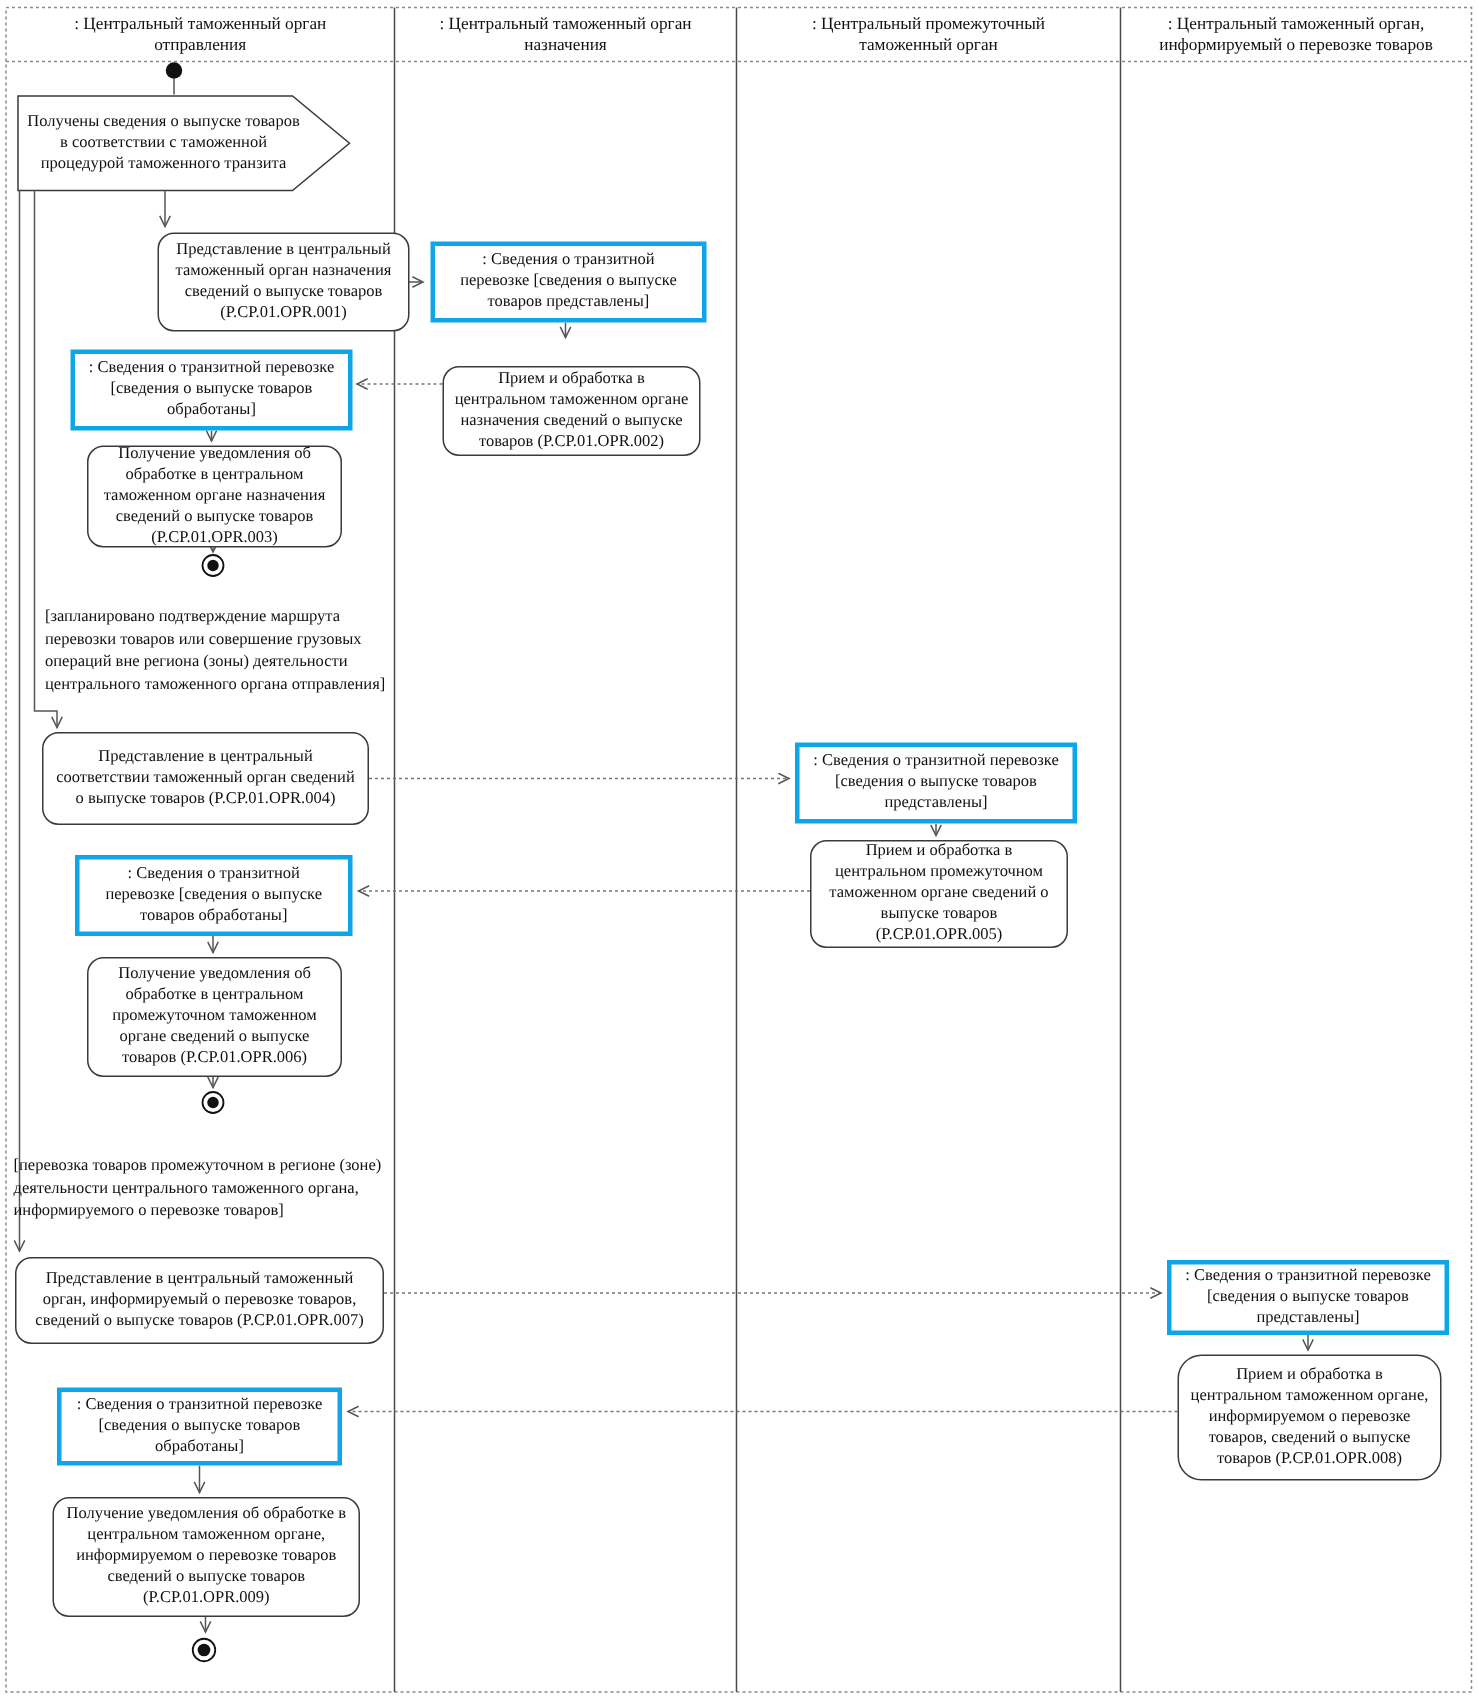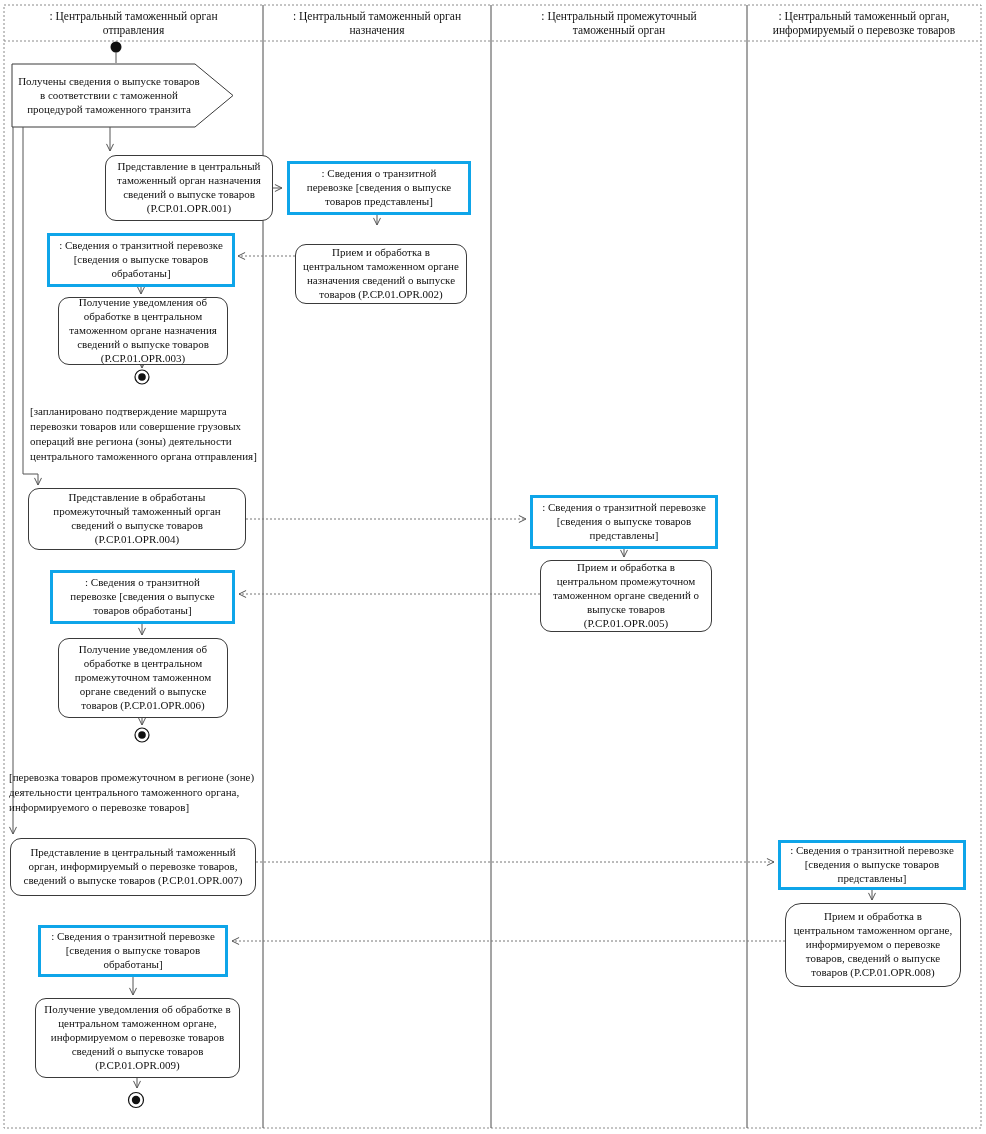--- a/index.html
+++ b/index.html
@@ -91,21 +91,21 @@
   <div class="lane-title" style="left:263px; width:228px;">: Центральный таможенный орган назначения</div>
   <div class="lane-title" style="left:747px; width:234px; padding:0 22px;">: Центральный таможенный орган, информируемый о перевозке товаров</div>
   <div class="lane-title" style="left:491px; width:256px; padding:0 40px;">: Центральный промежуточный таможенный орган</div>
 
   <div class="signal-text" style="left:16px; top:67px; width:186px; height:56px;">Получены сведения о выпуске товаров в соответствии с таможенной процедурой таможенного транзита</div>
 
   <div class="act" style="left:57px; top:155px; width:168px; height:66px;margin-left:48px;">Представление в центральный таможенный орган назначения сведений о выпуске товаров (P.CP.01.OPR.001)</div>
   <div class="obj" style="left:47px; top:233px; width:188px; height:54px;">: Сведения о транзитной перевозке [сведения о выпуске товаров обработаны]</div>
   <div class="act" style="left:58px; top:297px; width:170px; height:68px;">Получение уведомления об обработке в центральном таможенном органе назначения сведений о выпуске товаров (P.CP.01.OPR.003)</div>
   <div class="guard" style="left:30px; top:404px; width:234px; height:80px;">[запланировано подтверждение маршрута перевозки товаров или совершение грузовых операций  вне региона (зоны) деятельности центрального таможенного органа отправления]</div>
-  <div class="act" style="left:28px; top:488px; width:218px; height:62px;">Представление в обработаны промежуточный таможенный орган сведений о выпуске товаров (P.CP.01.OPR.004)</div>
+  <div class="act" style="left:28px; top:488px; width:218px; height:62px;">Представление в центральный соответствии таможенный орган сведений о выпуске товаров (P.CP.01.OPR.004)</div>
   <div class="obj" style="left:50px; top:570px; width:185px; height:54px;">: Сведения о транзитной перевозке [сведения о выпуске товаров обработаны]</div>
   <div class="act" style="left:58px; top:638px; width:170px; height:80px;">Получение уведомления об обработке в центральном промежуточном таможенном органе сведений о выпуске товаров (P.CP.01.OPR.006)</div>
   <div class="guard" style="left:9px; top:770px; width:258px; height:48px;">[перевозка товаров промежуточном в регионе (зоне) деятельности центрального таможенного органа, информируемого о перевозке товаров]</div>
   <div class="act" style="left:10px; top:838px; width:246px; height:58px;">Представление в центральный таможенный орган, информируемый о перевозке товаров, сведений о выпуске товаров (P.CP.01.OPR.007)</div>
   <div class="obj" style="left:38px; top:925px; width:190px; height:52px;">: Сведения о транзитной перевозке [сведения о выпуске товаров обработаны]</div>
   <div class="act" style="left:35px; top:998px; width:205px; height:80px;">Получение уведомления об обработке в центральном таможенном органе, информируемом о перевозке товаров сведений о выпуске товаров (P.CP.01.OPR.009)</div>
 
   <div class="obj" style="left:287px; top:161px; width:184px; height:54px;">: Сведения о транзитной перевозке [сведения о выпуске товаров представлены]</div>
   <div class="act" style="left:295px; top:244px; width:172px; height:60px;">Прием и обработка в центральном таможенном органе назначения сведений о выпуске товаров (P.CP.01.OPR.002)</div>
 

